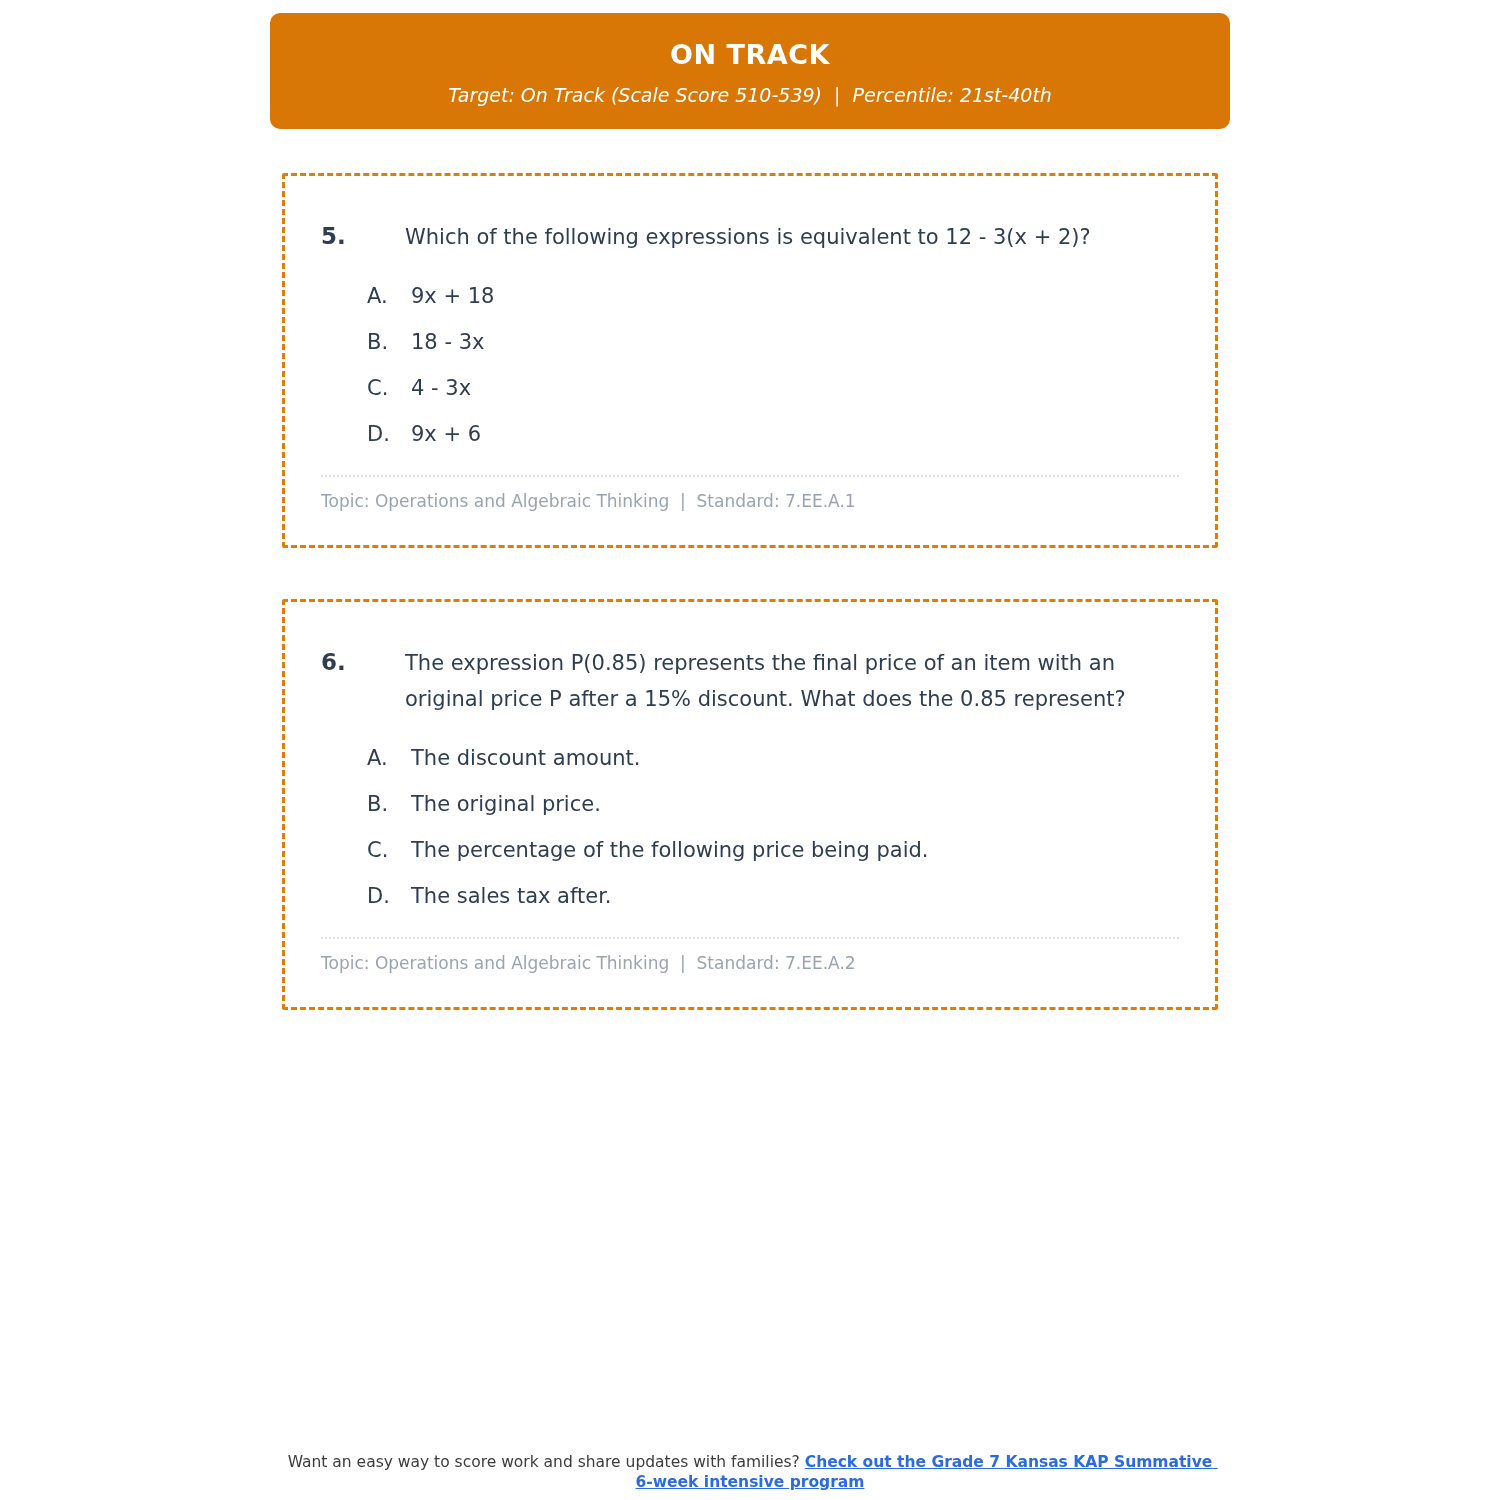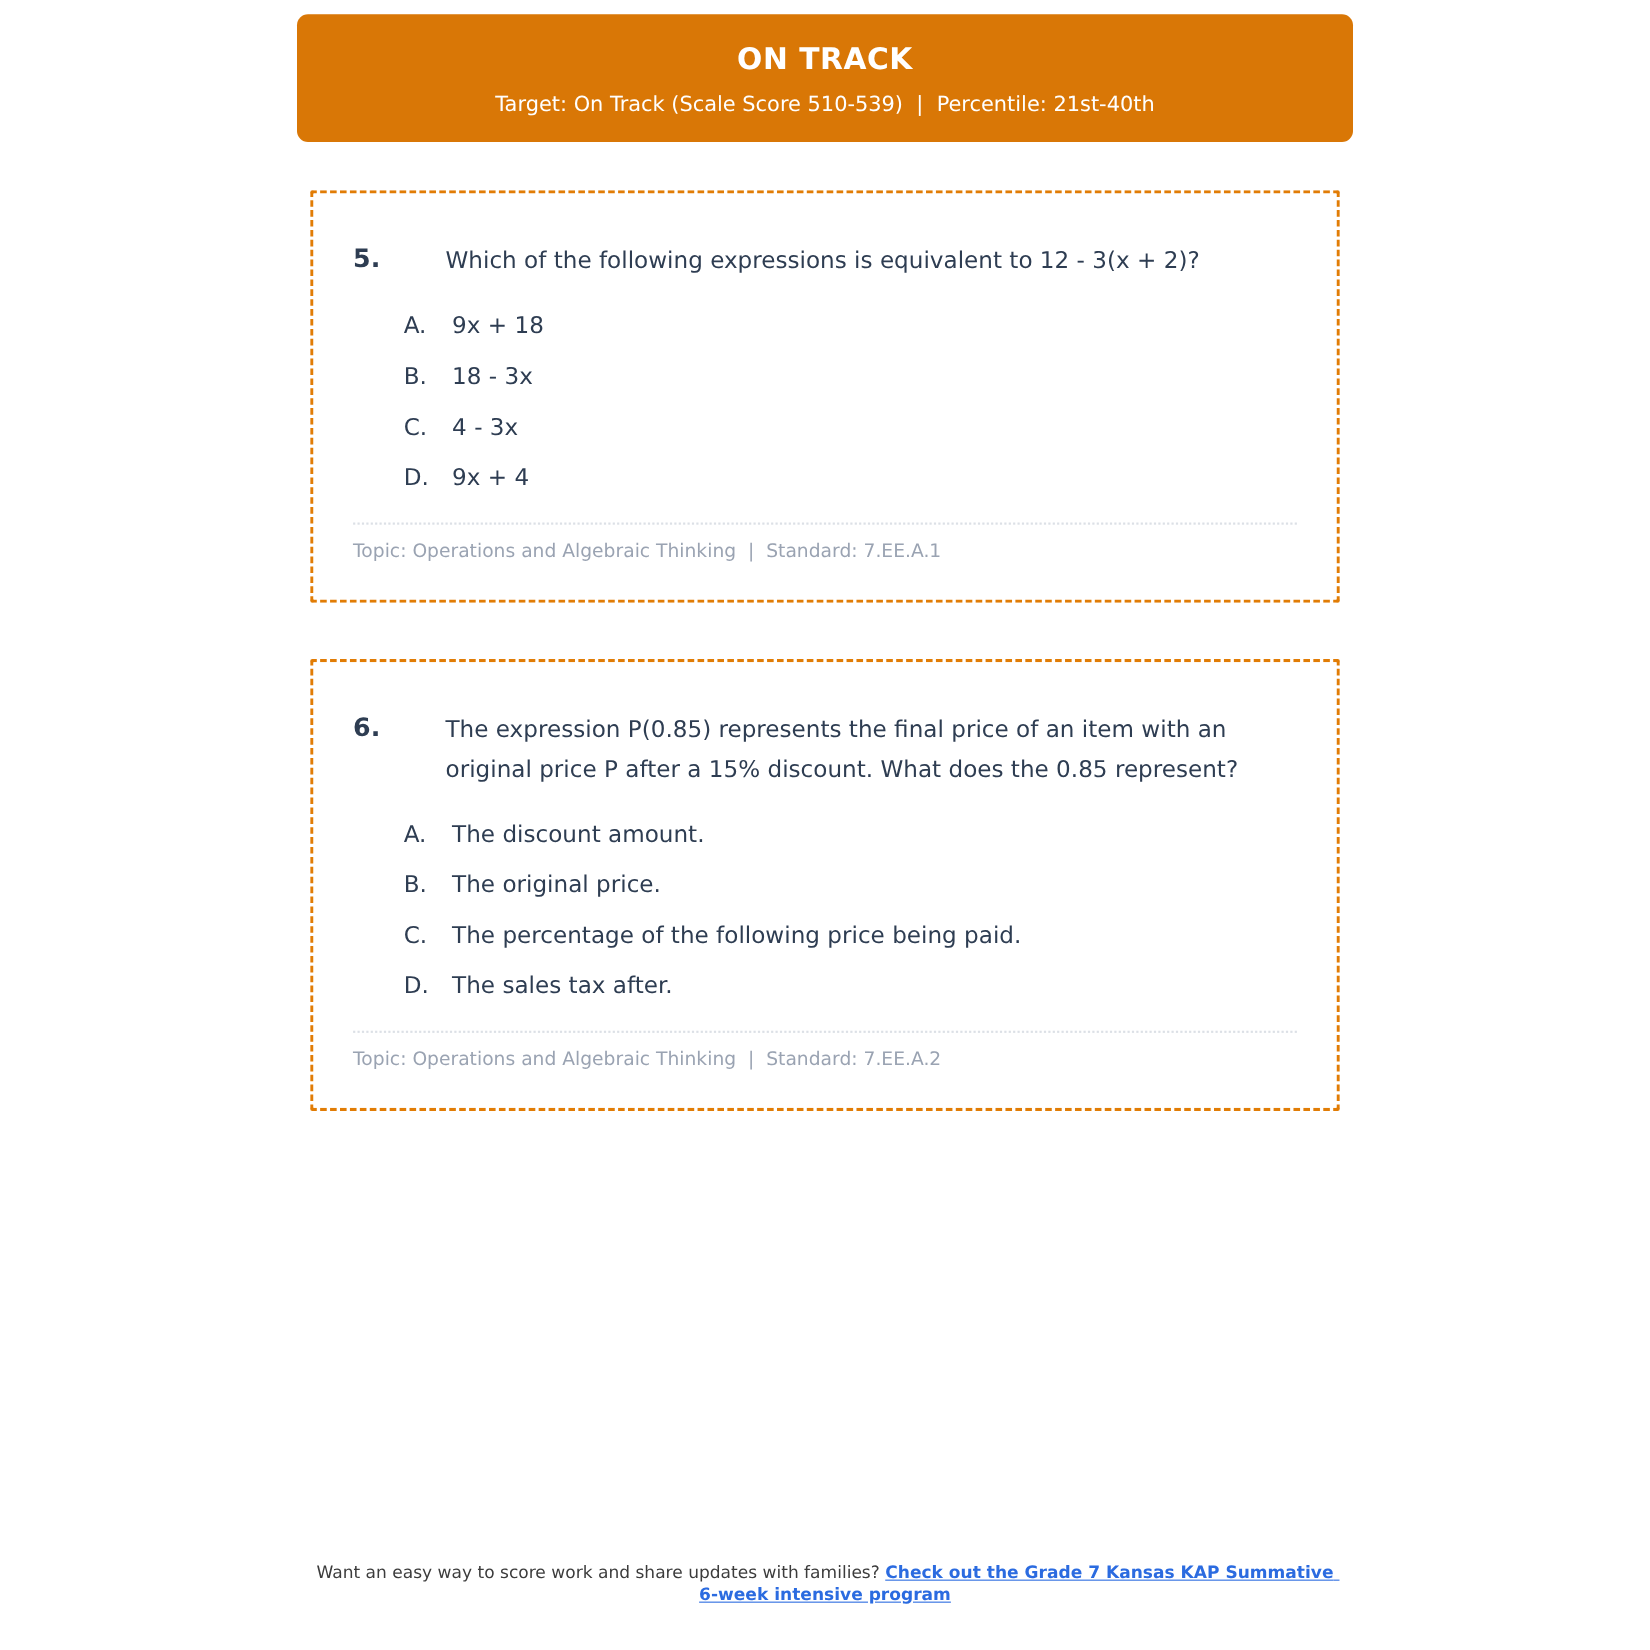--- a/index.html
+++ b/index.html
@@ -33,20 +33,21 @@
   .banner-title {
     margin: 0;
     font-size: 27px;
     font-weight: bold;
     letter-spacing: 0.5px;
   }
   .banner-subtitle {
     margin: 14px 0 0 0;
     font-size: 19px;
     white-space: pre-wrap;
+    font-style: italic;
   }
 
   
   .question-card {
     width: 936px;
     margin: 44px auto 0 auto;
     border: 3px dashed var(--card-border, #E17C05);
     border-radius: 2px;
     padding: 43px 36px 34px 36px;
     background: #ffffff;
@@ -94,21 +95,21 @@
     margin: 14px 0 0 0;
     text-align: left;
     font-size: 17px;
     color: var(--meta, #9AA3B2);
     white-space: pre-wrap;
   }
 
   
   .page-footer {
     position: absolute;
-    bottom: 40px;
+    bottom: 8px;
     left: 50%;
     transform: translateX(-50%);
     width: 945px;
     text-align: center;
     font-size: 15.5px;
     line-height: 19.5px;
     color: #3C3C3C;
     white-space: pre-wrap;
   }
   .footer-link {
@@ -141,21 +142,21 @@
       <li class="option">
         <span class="opt-letter">B.</span>
         <span class="opt-text">18 - 3x</span>
       </li>
       <li class="option">
         <span class="opt-letter">C.</span>
         <span class="opt-text">4 - 3x</span>
       </li>
       <li class="option">
         <span class="opt-letter">D.</span>
-        <span class="opt-text">9x + 4</span>
+        <span class="opt-text">9x + 6</span>
       </li>
     </ul>
     <hr class="divider">
     <p class="meta">Topic: Operations and Algebraic Thinking  |  Standard: 7.EE.A.1</p>
   </section>
 
   <section class="question-card second">
     <div class="q-row">
       <span class="q-num">6.</span>
       <p class="q-text">The expression P(0.85) represents the final price of an item with an original price P after a 15% discount. What does the 0.85 represent?</p>

